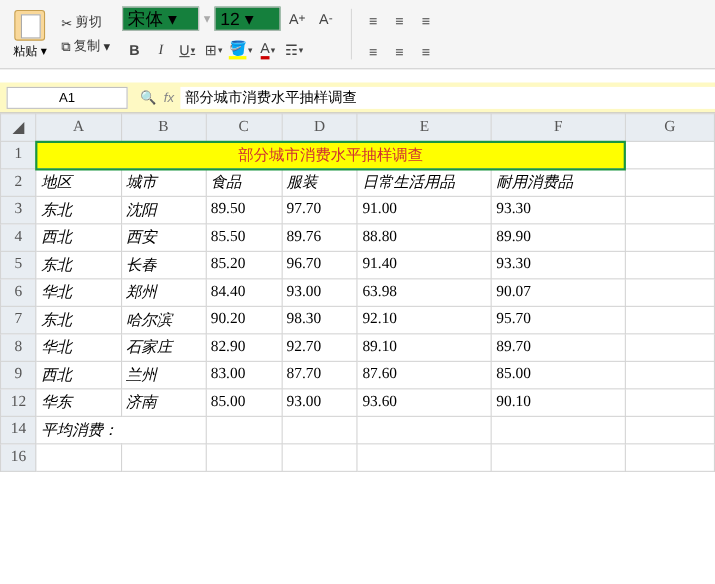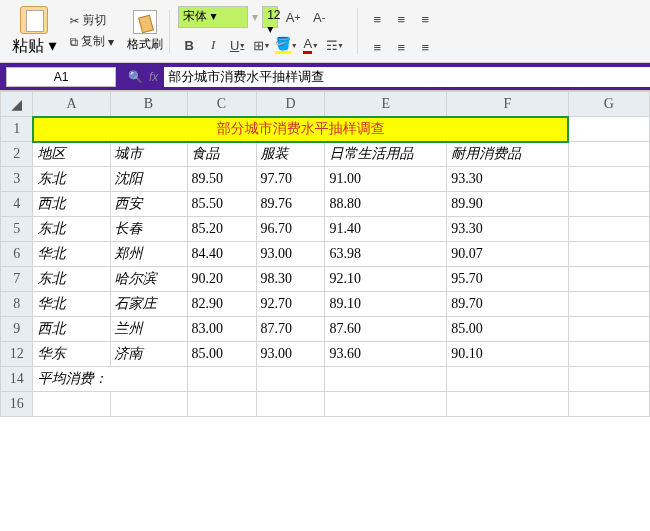--- a/index.html
+++ b/index.html
@@ -10,29 +10,29 @@
 .rib-group { display: flex; flex-direction: column; align-items: center; padding: 0 6px; border-right: 1px solid #d8d8d8; }
 .rib-group.noborder { border-right: none; }
 .paste-btn { display: flex; flex-direction: column; align-items: center; cursor: pointer; }
 .paste-icon { width: 28px; height: 28px; background: #f9d89a; border: 1px solid #c8a050; border-radius: 3px; position: relative; }
 .paste-icon::after { content:""; position:absolute; top:3px; left:5px; width:16px; height:20px; background:#fff; border:1px solid #aaa; }
 .small-btns { display: flex; flex-direction: column; gap: 2px; }
 .small-btn { display: flex; align-items: center; gap: 3px; font-size: 12px; color: #333; cursor: pointer; padding: 1px 3px; }
 .fmt-icon { width: 24px; height: 24px; background: #fff; border: 1px solid #aaa; position: relative; }
 .fmt-icon::before { content:""; position:absolute; width:10px; height:14px; background:#f0c070; border:1px solid #b88030; top:5px; left:6px; transform:rotate(-15deg); }
 .font-sel { display:flex; align-items:center; gap:4px; }
-.font-sel select, .font-sel .selbox { border:1px solid #c0c0c0; background:#bef264; height:22px; font-size:12px; padding:1px 4px; }
-.font-name { width:70px; } .font-size { width:16px; }
+.font-sel select, .font-sel .selbox { border:1px solid #c0c0c0; background:#15803d; height:22px; font-size:16px; padding:1px 4px; }
+.font-name { width:70px; } .font-size { width:60px; }
 .fmt-row { display:flex; gap:2px; margin-top:4px; }
 .fbtn { min-width:22px; height:22px; display:flex; align-items:center; justify-content:center; border:1px solid transparent; cursor:pointer; font-size:13px; color:#444; }
 .fbtn .dd { font-size:8px; margin-left:1px; }
 .divider-v { width:1px; height:46px; background:#d8d8d8; margin:0 4px; }
 
 
-.fbar-row { display:flex; align-items:center; border-bottom:1px solid #c8c8c8; height:28px; background:#4c1d95; }
+.fbar-row { display:flex; align-items:center; border-bottom:1px solid #c8c8c8; height:28px; background:#fef9c3;margin-top:12px; }
 .namebox { width:110px; border:1px solid #c0c0c0; margin:3px 6px; height:20px; display:flex; align-items:center; justify-content:center; font-size:12px; background:#fff; }
 .fx-icons { display:flex; align-items:center; gap:6px; color:#888; padding:0 6px; }
 .formula-input { flex:1; border:none; height:20px; font-size:13px; padding:2px 4px; font-family:"SimSun"; }
 
 
 .grid-wrap { position:relative; }
 table.grid { border-collapse:collapse; table-layout:fixed; width:650px; }
 .grid th, .grid td { border:1px solid #d4d4d4; height:25px; font-size:14px; padding:0 4px; font-family:"SimSun","宋体",serif; }
 .grid th { background:#e8edf2; color:#555; font-weight:normal; text-align:center; }
 th.corner { width:32px; background:#e8edf2; }
@@ -44,37 +44,33 @@
 .num { text-align:left; font-family:"SimSun",monospace; }
 .txt { text-align:left;font-style:italic; }
 </style>
 </head>
 <body>
 
 <div class="ribbon">
   <div class="rib-group noborder">
     <div class="paste-btn">
       <div class="paste-icon"></div>
-      <div style="font-size:16px;margin-top:2px;"><span>粘贴</span><span class="dd"> ▾</span></div>
+      <div style="font-size:11px;margin-top:2px;"><span>粘贴</span><span class="dd"> ▾</span></div>
     </div>
   </div>
   <div class="small-btns">
     <div class="small-btn">
       <span>✂</span>
       <span>剪切</span>
     </div>
     <div class="small-btn">
       <span>⧉</span>
       <span>复制</span>
         <span class="dd">▾</span>
     </div>
-  </div>
-  <div class="rib-group">
-    <div class="fmt-icon"></div>
-    <div style="font-size:12px;margin-top:2px;">格式刷</div>
   </div>
   <div style="display:flex;flex-direction:column;gap:2px;padding:0 4px;">
     <div class="font-sel">
       <div class="selbox font-name"><span>宋体</span> <span class="dd">▾</span></div>
       <span style="color:#aaa;">▾</span>
       <div class="selbox font-size"><span>12</span> <span class="dd">▾</span></div>
       <div class="fbtn">A<sup>+</sup></div>
       <div class="fbtn">A<sup>-</sup></div>
     </div>
     <div class="fmt-row">

